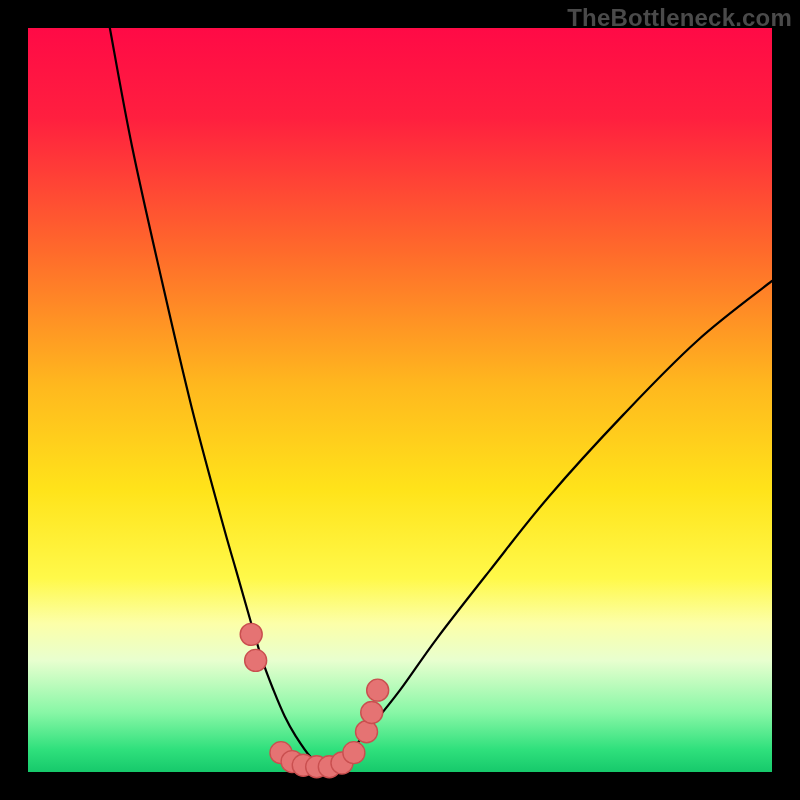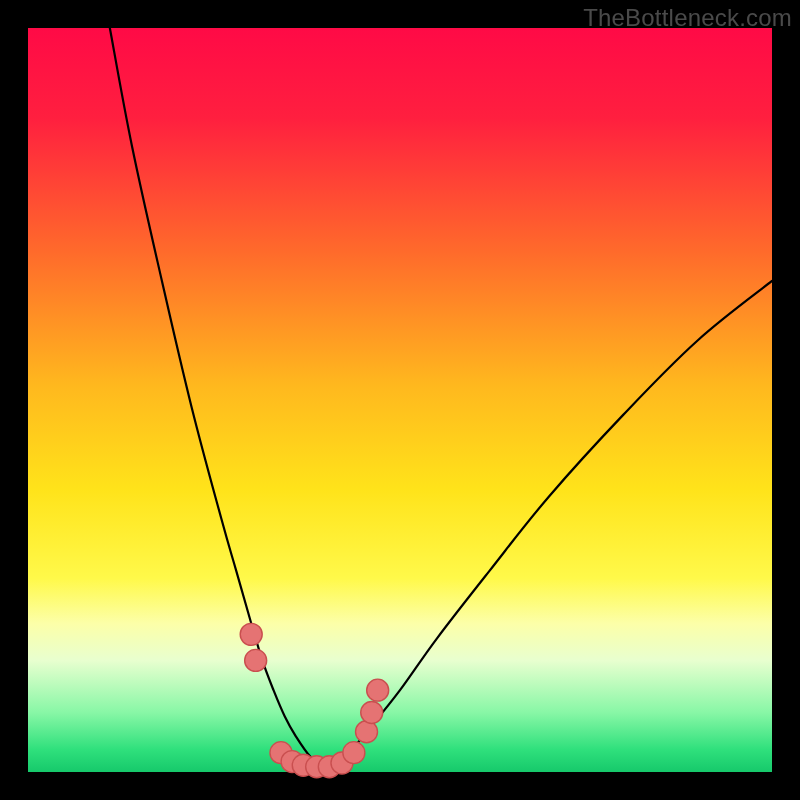--- a/index.html
+++ b/index.html
@@ -26,21 +26,21 @@
     width: 744px;
     height: 744px;
     
   }
   .watermark {
     position: absolute;
     top: 4px;
     right: 8px;
     color: #4a4a4a;
     font-size: 24px;
-    font-weight: 400;
+    font-weight: 700;
     letter-spacing: 0.2px;
   }
   svg.curves {
     position: absolute;
     left: 0;
     top: 0;
     width: 744px;
     height: 744px;
     overflow: visible;
   }

